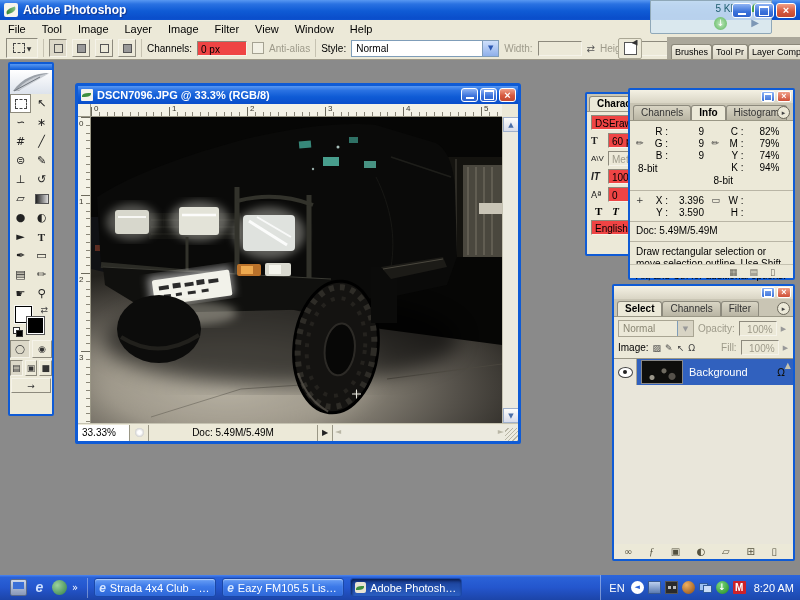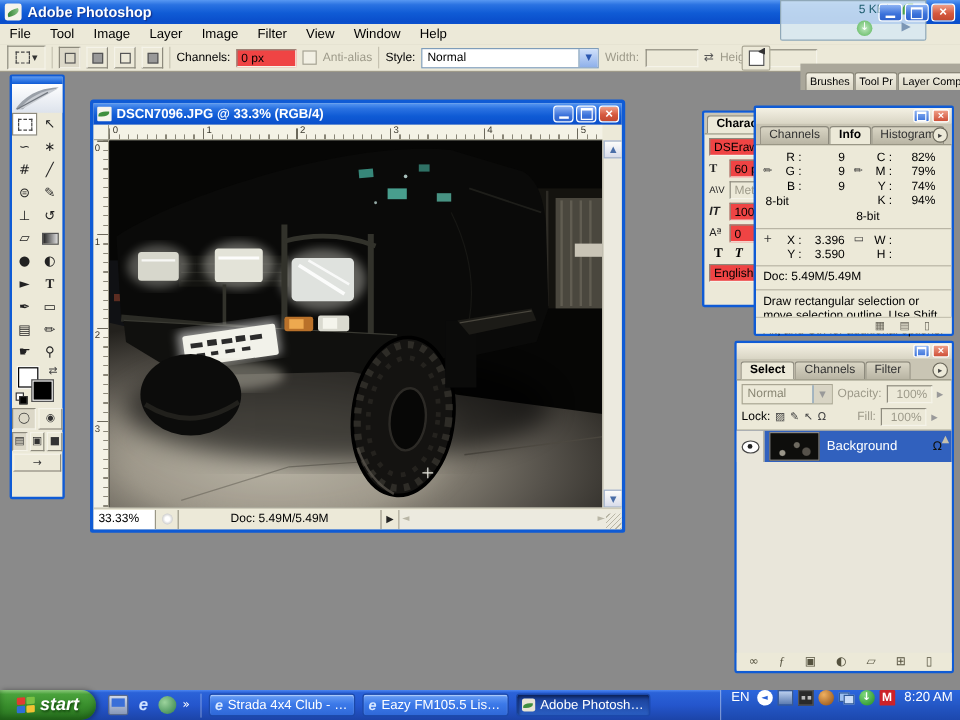--- a/index.html
+++ b/index.html
@@ -52,21 +52,21 @@
   .cbox{width:10px;height:10px;border:1px solid #a5a292;background:#f2f0e4}
   .select{height:17px;background:#fff;border:1px solid #7f9db9;display:flex;align-items:center;box-sizing:border-box}
   .select .val{flex:1;padding:0 4px;font-size:10px}
   .select .dd{width:15px;height:15px;background:linear-gradient(#cfe0fb,#8fb0ea);border-left:1px solid #7f9db9;
     color:#2b57b0;font-size:7px;display:flex;align-items:center;justify-content:center}
   .fb-btn{width:22px;height:19px;border:1px solid #aaa795;border-radius:2px;background:#ece9d8;
     display:flex;align-items:center;justify-content:center}
   .fb-btn .page{width:11px;height:11px;background:#fff;border:1px solid #555;position:relative}
   .fb-btn .page i{position:absolute;right:-2px;top:-3px;width:6px;height:6px;background:#333;
     clip-path:polygon(0 60%,100% 0,100% 100%)}
-  .pwell{position:absolute;right:0;top:16px;width:133px;height:22px;background:#aaa79a;display:flex;align-items:flex-end;padding-left:4px;box-sizing:border-box}
+  .pwell{position:absolute;right:0;top:0;width:133px;height:22px;background:#aaa79a;display:flex;align-items:flex-end;padding-left:4px;box-sizing:border-box}
   .ptab{font-size:9px;padding:2px 3px 2px;border:1px solid #8a8779;border-bottom:none;border-radius:3px 3px 0 0;
     background:linear-gradient(#f4f1e4,#d9d5c4);white-space:nowrap}
   
   .toolbox{position:absolute;left:8px;top:62px;width:46px;height:354px;background:#ece9d8;
     border:2px solid #0f5bd5;border-radius:2px;box-sizing:border-box;z-index:5}
   .tb-grab{height:6px;background:linear-gradient(#5898f2,#0f5bd5)}
   .tb-logo{height:24px;background:linear-gradient(#ffffff,#dde3ec)}
   .tool-grid{display:grid;grid-template-columns:21px 21px;justify-content:center}
   .tool{height:19px;display:flex;align-items:center;justify-content:center;font-size:11px;color:#222}
   .tool.sel{background:#fff;border:1px solid #8d8a7d;box-sizing:border-box}
@@ -197,21 +197,21 @@
   .tb-sep{width:1px;height:20px;background:rgba(255,255,255,.35);margin:0 3px}
   .tbtn{width:122px;height:19px;margin:0 3px;border-radius:3px;border:1px solid #1b48a8;
     background:linear-gradient(#6aa0f6,#3c79e8 45%,#2f68d8);color:#fff;font-size:11px;
     display:flex;align-items:center;gap:4px;padding:0 4px;box-sizing:border-box;white-space:nowrap;overflow:hidden;
     box-shadow:inset 0 1px 1px rgba(255,255,255,.5)}
   .tbtn.active{background:linear-gradient(#1a3f96,#2a5ec2);box-shadow:inset 1px 2px 3px rgba(0,10,40,.6)}
   .tbtn .ie-e{font-weight:bold;font-style:italic;font-size:12px;color:#d8e8ff;flex:0 0 auto}
   .tbtn .ps-i{width:11px;height:11px;background:#e8e4d4;border-radius:2px;position:relative;flex:0 0 auto}
   .tbtn .ps-i::after{content:"";position:absolute;left:1px;top:4px;width:8px;height:4px;border-radius:70% 0 70% 0;background:#3f8f3f}
   .tbtn .tl{overflow:hidden;text-overflow:ellipsis}
-  .tray{margin-left:auto;display:flex;gap:4px;height:25px;padding:0 6px 0 8px;
+  .tray{margin-left:auto;display:flex;align-items:center;gap:4px;height:25px;padding:0 6px 0 8px;
     background:linear-gradient(#2c66dd,#1c48ae);border-left:1px solid rgba(255,255,255,.4)}
   .tray .lang{color:#fff;font-size:11px;margin-right:2px}
   .tico{width:13px;height:13px;flex:0 0 auto}
   .tico.chev{background:#fff;border-radius:50%;color:#2a62d8;font-size:7px;line-height:13px;text-align:center}
   .tico.pc{background:linear-gradient(#bcd0ee,#5a7ab0);border:1px solid #3a5a90;box-sizing:border-box}
   .tico.dark{background:#2a2a2a;border:1px solid #555;box-sizing:border-box;position:relative}
   .tico.dark::after{content:"";position:absolute;left:2px;top:4px;width:3px;height:3px;background:#bbb;box-shadow:5px 0 0 #bbb}
   .tico.ball{border-radius:50%;background:radial-gradient(circle at 35% 30%,#f0b060,#8a4a12)}
   .tico.net{position:relative}
   .tico.net::before{content:"";position:absolute;left:0;top:2px;width:7px;height:6px;background:#9cc0f0;border:1px solid #305a9a}
@@ -363,21 +363,21 @@
   <div class="btn-row">
     <span class="sbtn g" style="width:38px;height:13px">→</span>
   </div>
 </div>
 
 <div class="docwin">
   <div class="doc-title">
     <span class="doc-ico">
         <i></i>
       </span>
-    <span>DSCN7096.JPG @ 33.3% (RGB/4)</span>
+    <span>DSCN7096.JPG @ 33.3% (RGB/8)</span>
     <span class="doc-btns">
       <span class="wbtn">
           <span class="bar" style="margin-top:6px"></span>
         </span>
       <span class="wbtn">
           <span class="box"></span>
         </span>
       <span class="wbtn close">
           <span class="x">×</span>
         </span>
@@ -695,21 +695,21 @@
   <div class="lay-ctrl">
     <span class="select" style="width:76px;background:#ece9d8;border-color:#a9a593">
       <span class="val" style="color:#8a8774">Normal</span>
       <span class="dd g" style="background:#d8d4c4;color:#999">▼</span>
     </span>
     <span class="lbl dis">Opacity:</span>
     <span class="inset dis" style="width:38px;text-align:right">100%</span>
     <span class="g" style="font-size:7px;color:#999">▶</span>
   </div>
   <div class="lay-lock">
-    <span class="lbl">Lock:</span>
+    <span class="lbl">Image:</span>
     <span class="lockico g">▨</span>
     <span class="lockico g">✎</span>
     <span class="lockico g">↖</span>
     <span class="lockico g">Ω</span>
     <span class="lbl dis" style="margin-left:22px">Fill:</span>
     <span class="inset dis" style="width:38px;text-align:right">100%</span>
     <span class="g" style="font-size:7px;color:#999">▶</span>
   </div>
   <div class="lay-list">
     <div class="lrow">
@@ -730,29 +730,20 @@
     <span class="lfico" style="font-style:italic;font-family:'Liberation Serif',serif">ƒ</span>
     <span class="lfico g">▣</span>
     <span class="lfico g">◐</span>
     <span class="lfico g">▱</span>
     <span class="lfico g">⊞</span>
     <span class="lfico g">▯</span>
   </div>
 </div>
 
 <div class="taskbar">
-  <div class="startbtn">
-    <span class="flag">
-        <i class="f1"></i>
-        <i class="f2"></i>
-        <i class="f3"></i>
-        <i class="f4"></i>
-      </span>
-    <span>start</span>
-  </div>
   <div class="qlaunch">
     <span class="ql mon"></span>
     <span class="ql ie">e</span>
     <span class="ql globe"></span>
     <span class="qchev g">»</span>
   </div>
   <div class="tb-sep"></div>
   <div class="tbtn">
     <span class="ie-e">e</span>
     <span class="tl">Strada 4x4 Club - Mic...</span>

